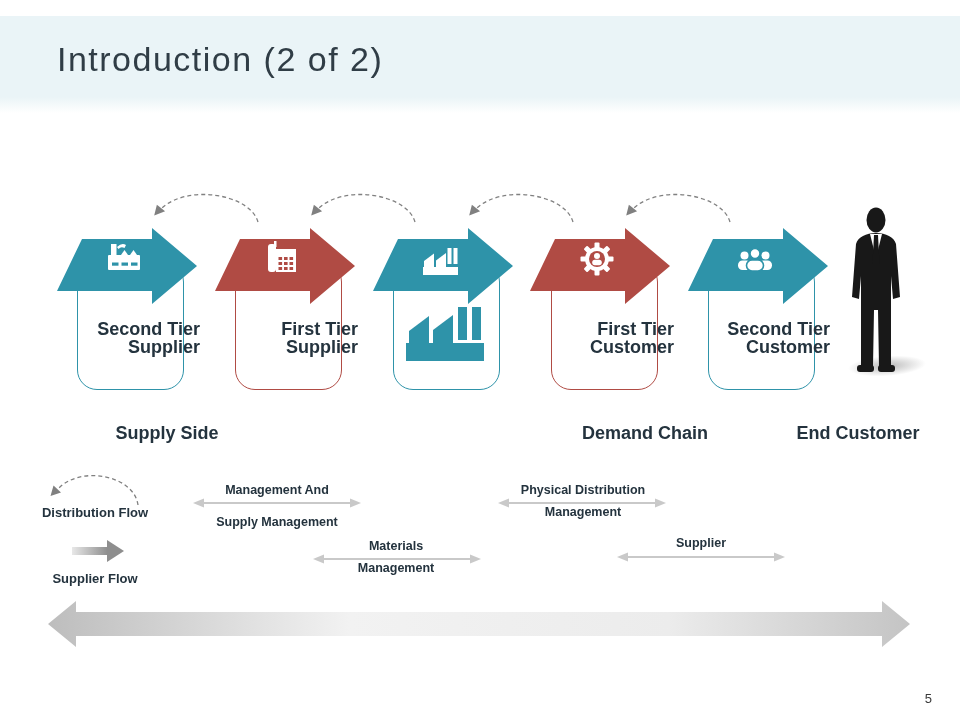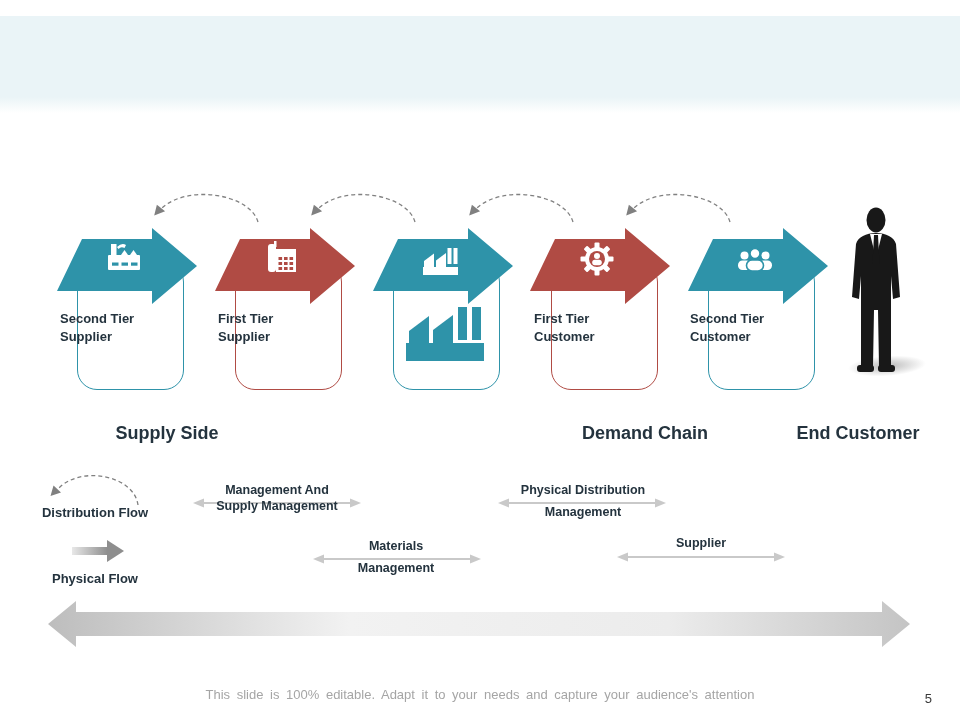--- a/index.html
+++ b/index.html
@@ -17,22 +17,22 @@
   .title{position:absolute;left:57px;top:40px;font-size:34px;font-weight:400;
     color:var(--title);letter-spacing:1.5px;white-space:nowrap;}
 
   .abs{position:absolute;}
   .node-teal{--node:var(--teal);} .node-red{--node:var(--red);}
   .fill-node{fill:var(--node);} .fill-white{fill:#fff;}
   .stroke-node{stroke:var(--node);}
 
   .node-box{position:absolute;width:105px;height:126px;top:262px;background:#fff;
     border:1px solid var(--node);border-radius:20px;}
-  .node-label{position:absolute;width:140px;top:310px;text-align:left;
-    font-size:13px;font-weight:bold;color:var(--label);line-height:18px;}
+  .node-label{position:absolute;width:140px;top:320px;text-align:right;
+    font-size:18px;font-weight:bold;color:var(--label);line-height:18px;}
   .arrow-wrap{position:absolute;top:228px;width:140px;height:76px;}
   .arrow-wrap svg.shape{position:absolute;left:0;top:0;}
   .arrow-icon{position:absolute;left:44px;top:10px;width:46px;height:42px;}
 
   .arc{position:absolute;width:118px;height:42px;}
   .dash-path{fill:none;stroke:var(--dash);stroke-width:1.3;stroke-dasharray:4 3;}
   .dash-head{fill:var(--dash);}
 
   .section-label{position:absolute;top:423px;transform:translateX(-50%);
     font-size:18px;font-weight:bold;color:var(--label);white-space:nowrap;}
@@ -56,20 +56,21 @@
   .man-shadow{position:absolute;left:833px;top:352px;width:108px;height:28px;
     background:radial-gradient(ellipse 50% 50% at 50% 50%,rgba(80,80,80,.4),rgba(120,120,120,0) 72%);
     transform:rotate(-4deg);}
 </style>
 </head>
 <body>
 
 <div class="slide">
 
   <div class="header"></div>
+  <div class="title">Introduction (2 of 2)</div>
 
   <div class="node-box node-teal" style="left:77px"></div>
   <div class="node-box node-red" style="left:235px"></div>
   <div class="node-box node-teal" style="left:393px"></div>
   <div class="node-box node-red" style="left:551px"></div>
   <div class="node-box node-teal" style="left:708px"></div>
 
   <div class="node-label" style="left:60px">
     <div>Second Tier</div>
       <div>Supplier</div>
@@ -222,29 +223,29 @@
   <svg class="abs" style="left:72px;top:538px" width="52" height="26" viewBox="0 0 52 26">
     <defs>
         <linearGradient id="pfGrad" x1="0" y1="0" x2="1" y2="0">
       <stop offset="0" stop-color="#e8e8e8"></stop>
           <stop offset="1" stop-color="#8f8f8f"></stop>
     </linearGradient>
       </defs>
     <rect x="0" y="9" width="35" height="8" fill="url(#pfGrad)"></rect>
     <polygon points="35,2 52,13 35,24" fill="#8e8e8e"></polygon>
   </svg>
-  <div class="flow-label" style="left:95px;top:571px">Physical Flow</div>
+  <div class="flow-label" style="left:95px;top:571px">Supplier Flow</div>
 
   <div class="span-line" style="left:277px;top:483px">Management And</div>
   <svg class="dbl-arrow" style="left:193px;top:497px" viewBox="0 0 168 12">
     <line x1="10" y1="6" x2="158" y2="6"></line>
       <polygon points="0,6 11,1.5 11,10.5"></polygon>
       <polygon points="168,6 157,1.5 157,10.5"></polygon>
     </svg>
-  <div class="span-line" style="left:277px;top:499px">Supply Management</div>
+  <div class="span-line" style="left:277px;top:515px">Supply Management</div>
 
   <div class="span-line" style="left:583px;top:483px">Physical Distribution</div>
   <svg class="dbl-arrow" style="left:498px;top:497px" viewBox="0 0 168 12">
     <line x1="10" y1="6" x2="158" y2="6"></line>
       <polygon points="0,6 11,1.5 11,10.5"></polygon>
       <polygon points="168,6 157,1.5 157,10.5"></polygon>
     </svg>
   <div class="span-line" style="left:583px;top:505px">Management</div>
 
   <div class="span-line" style="left:396px;top:539px">Materials</div>
@@ -267,16 +268,15 @@
         <linearGradient id="scmGrad" x1="0" y1="0" x2="1" y2="0">
       <stop offset="0" stop-color="#bdbdbd"></stop>
           <stop offset="0.35" stop-color="#f2f2f2"></stop>
       <stop offset="0.72" stop-color="#ececec"></stop>
           <stop offset="1" stop-color="#c4c4c4"></stop>
     </linearGradient>
       </defs>
     <polygon fill="url(#scmGrad)" points="0,24 28,1 28,12 834,12 834,1 862,24 834,47 834,36 28,36 28,47"></polygon>
   </svg>
 
-  <div class="footer">This slide is 100% editable. Adapt it to your needs and capture your audience's attention</div>
   <div class="page-num">5</div>
 
 </div>
 
 </body></html>

